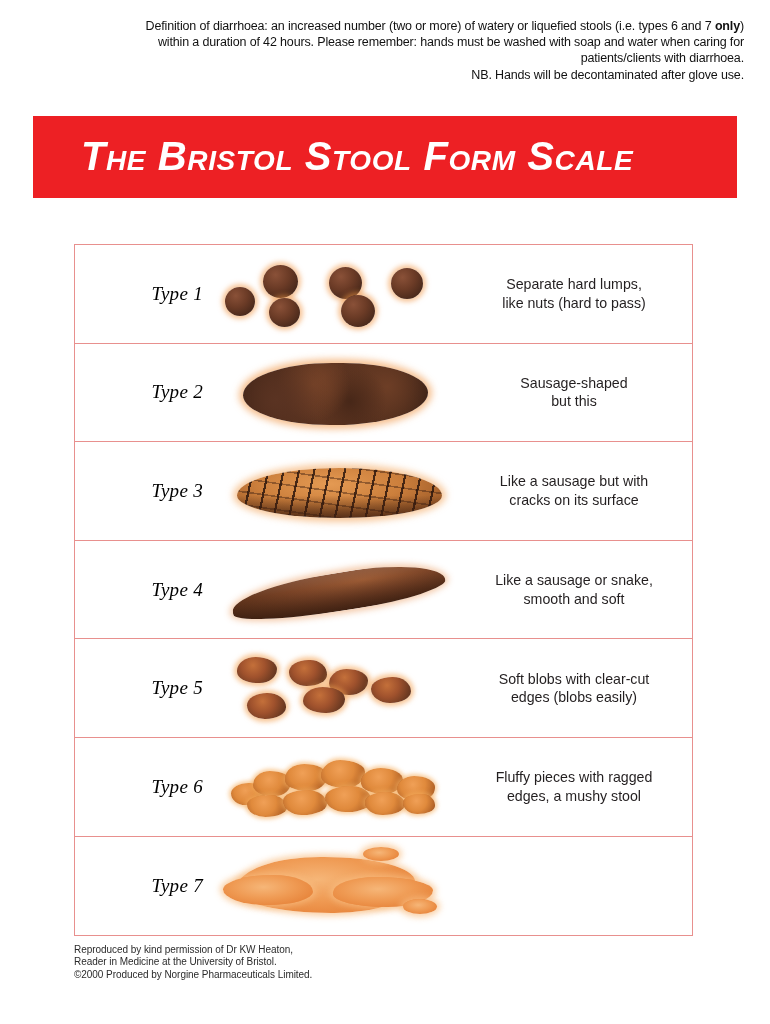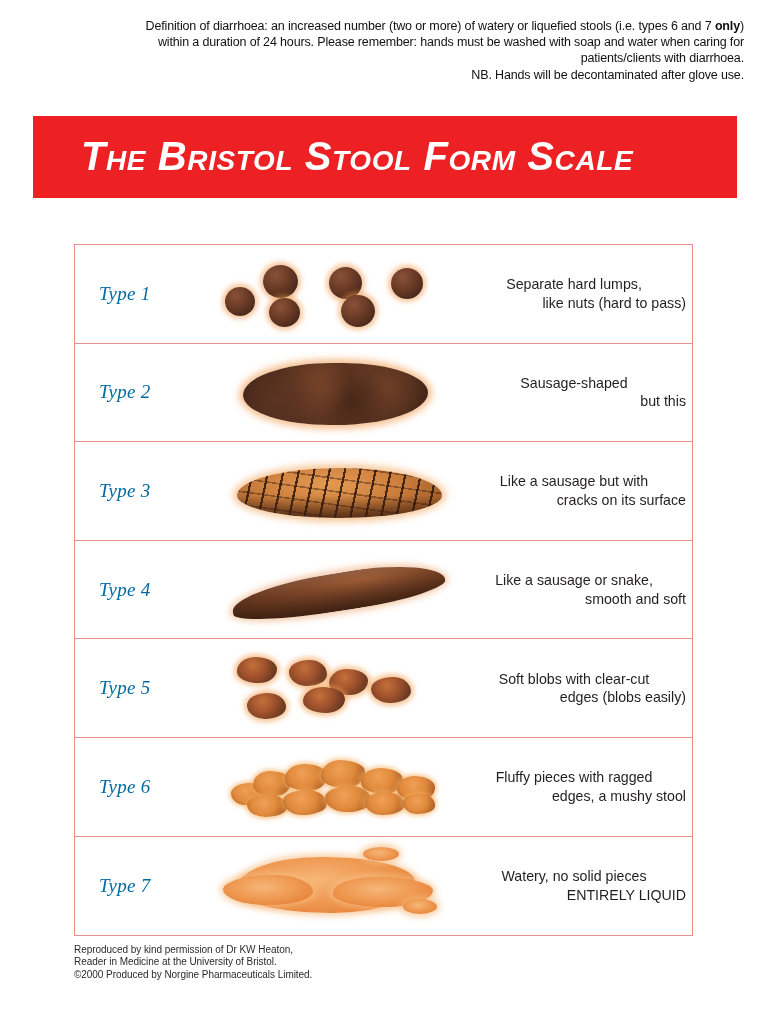--- a/index.html
+++ b/index.html
@@ -83,42 +83,43 @@
     box-sizing: border-box;
     position: relative;
   }
   .scale-row:last-child { border-bottom: none; }
 
   .cell-type {
     width: 128px;
     flex: 0 0 128px;
     padding-left: 24px;
     box-sizing: border-box;
-    color: #0369a1;
+    color: #000000;
     font-family: "Liberation Serif", serif;
     font-style: italic;
     font-size: 19px;
     letter-spacing: 0.3px;
+    text-align: right;
   }
   .cell-art {
     flex: 1 1 auto;
     height: 100%;
     position: relative;
   }
   .cell-desc {
     width: 230px;
     flex: 0 0 230px;
     text-align: center;
     color: #231f20;
     font-size: 14.2px;
     line-height: 18.5px;
     padding-right: 6px;
     box-sizing: border-box;
   }
-  .cell-desc .d2 { display: block; text-align: right; }
+  .cell-desc .d2 { display: block; }
 
   
   .art-stage {
     position: absolute;
     left: 0; top: 0;
     width: 100%; height: 100%;
   }
   .lump {
     position: absolute;
     border-radius: 50%;
@@ -188,21 +189,21 @@
     font-size: 10px;
     line-height: 12.4px;
     letter-spacing: -0.05px;
   }
 </style>
 </head>
 <body>
 
 <div id="intro">
   <div class="intro-line"><span>Definition of diarrhoea: an increased number (two or more) of watery or liquefied stools (i.e. types 6 and 7 </span><b>only</b><span>)</span></div>
-  <div class="intro-line">within a duration of 24 hours. Please remember: hands must be washed with soap and water when caring for</div>
+  <div class="intro-line">within a duration of 42 hours. Please remember: hands must be washed with soap and water when caring for</div>
   <div class="intro-line">patients/clients with diarrhoea.</div>
   <div class="intro-line">NB. Hands will be decontaminated after glove use.</div>
 </div>
 
 <div id="banner">
   <div id="banner-title">The Bristol Stool Form Scale</div>
 </div>
 
 <div id="scale-table">
 
@@ -308,24 +309,20 @@
     <div class="cell-type">Type 7</div>
     <div class="cell-art">
       <div class="art-stage">
         <div class="liquid" style="left:34px;  top:20px; width:178px; height:56px; border-radius:48% 52% 46% 54% / 56% 44% 58% 42%;"></div>
         <div class="liquid" style="left:20px;  top:38px; width:90px;  height:30px; border-radius:56% 44% 52% 48% / 48% 56% 44% 52%;"></div>
         <div class="liquid" style="left:130px; top:40px; width:100px; height:30px; border-radius:44% 58% 46% 54% / 52% 46% 56% 44%;"></div>
         <div class="liquid" style="left:160px; top:10px; width:36px;  height:14px; border-radius:50%;"></div>
         <div class="liquid" style="left:200px; top:62px; width:34px;  height:15px; border-radius:50%;"></div>
       </div>
     </div>
-    <div class="cell-desc">
-      <span class="d1">Watery, no solid pieces</span>
-      <span class="d2">ENTIRELY LIQUID</span>
-    </div>
   </div>
 
 </div>
 
 <div id="credit">
   <div>Reproduced by kind permission of Dr KW Heaton,</div>
   <div>Reader in Medicine at the University of Bristol.</div>
   <div>©2000 Produced by Norgine Pharmaceuticals Limited.</div>
 </div>
 

